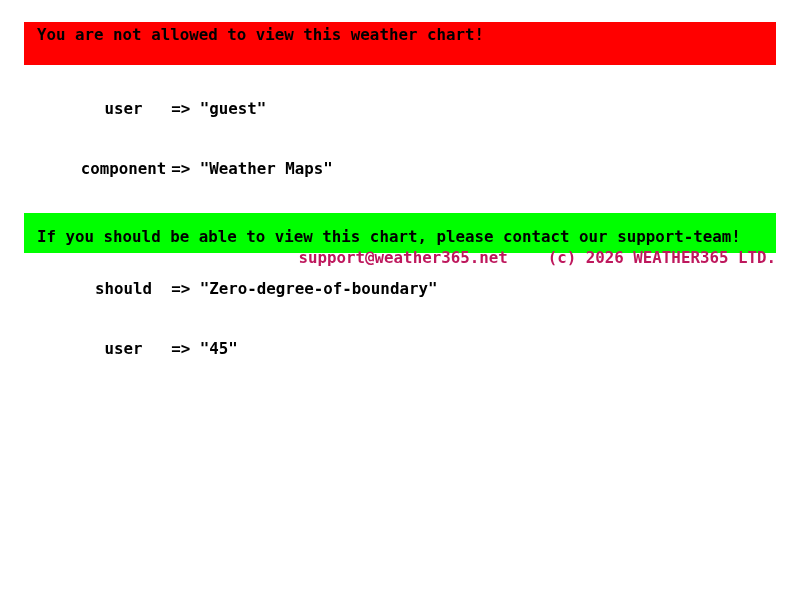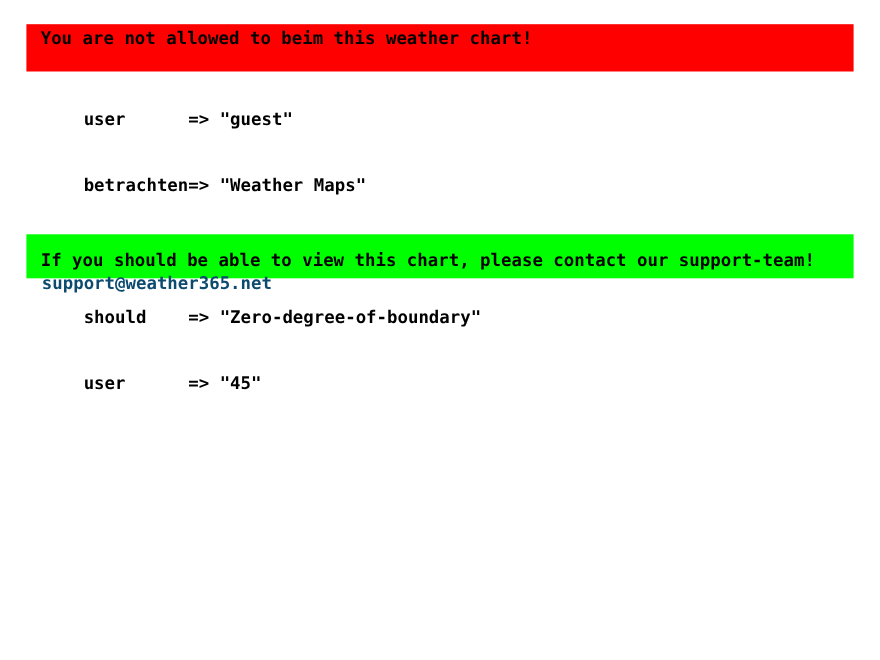--- a/index.html
+++ b/index.html
@@ -43,64 +43,66 @@
     top: 79px;
     color: #000000;
   }
   .kv-row {
     line-height: 20px;
     white-space: pre;
   }
   .kv-key {
     display: inline-block;
     width: 10ch;
+    text-align: center;
   }
   .kv-sep {
     display: inline-block;
     width: 3ch;
   }
   #footer {
     position: absolute;
     left: 38px;
     top: 248px;
     width: 738px;
     display: flex;
-    justify-content: space-between;
+    justify-content: flex-end;
     line-height: 20px;
-    color: #0c4a6e;
+    color: #be185d;
     white-space: pre;
     gap: 40px;
   }
 </style>
 </head>
 <body>
 
 <div id="error-banner" class="banner">
-  <div class="banner-line msg-en">You are not allowed to beim this weather chart!</div>
+  <div class="banner-line msg-en">You are not allowed to view this weather chart!</div>
   <div class="banner-line msg-de">Sie duerfen diese Wetterkarte nicht betrachten!</div>
 </div>
 
 <div id="request-details">
   <div class="kv-row">
     <span class="kv-key">user</span><span class="kv-sep">=&gt;</span><span class="kv-value">"guest"</span>
   </div>
   <div class="kv-row">
-    <span class="kv-key">betrachten</span><span class="kv-sep">=&gt;</span><span class="kv-value">"Weather Maps"</span>
+    <span class="kv-key">component</span><span class="kv-sep">=&gt;</span><span class="kv-value">"Weather Maps"</span>
   </div>
   <div class="kv-row">
     <span class="kv-key">map</span><span class="kv-sep">=&gt;</span><span class="kv-value">"0017"</span>
   </div>
   <div class="kv-row">
     <span class="kv-key">should</span><span class="kv-sep">=&gt;</span><span class="kv-value">"Zero-degree-of-boundary"</span>
   </div>
   <div class="kv-row">
     <span class="kv-key">user</span><span class="kv-sep">=&gt;</span><span class="kv-value">"45"</span>
   </div>
 </div>
 
 <div id="info-banner" class="banner">
   <div class="banner-line msg-en">If you should be able to view this chart, please contact our support-team!</div>
   <div class="banner-line msg-de">Falls sie diese Karten sehen duerfen, melden sie sich bitte beim Support-Team!</div>
 </div>
 
 <div id="footer">
   <span>support@weather365.net</span>
+  <span>(c) 2026 WEATHER365 LTD.</span>
 </div>
 
 </body></html>

